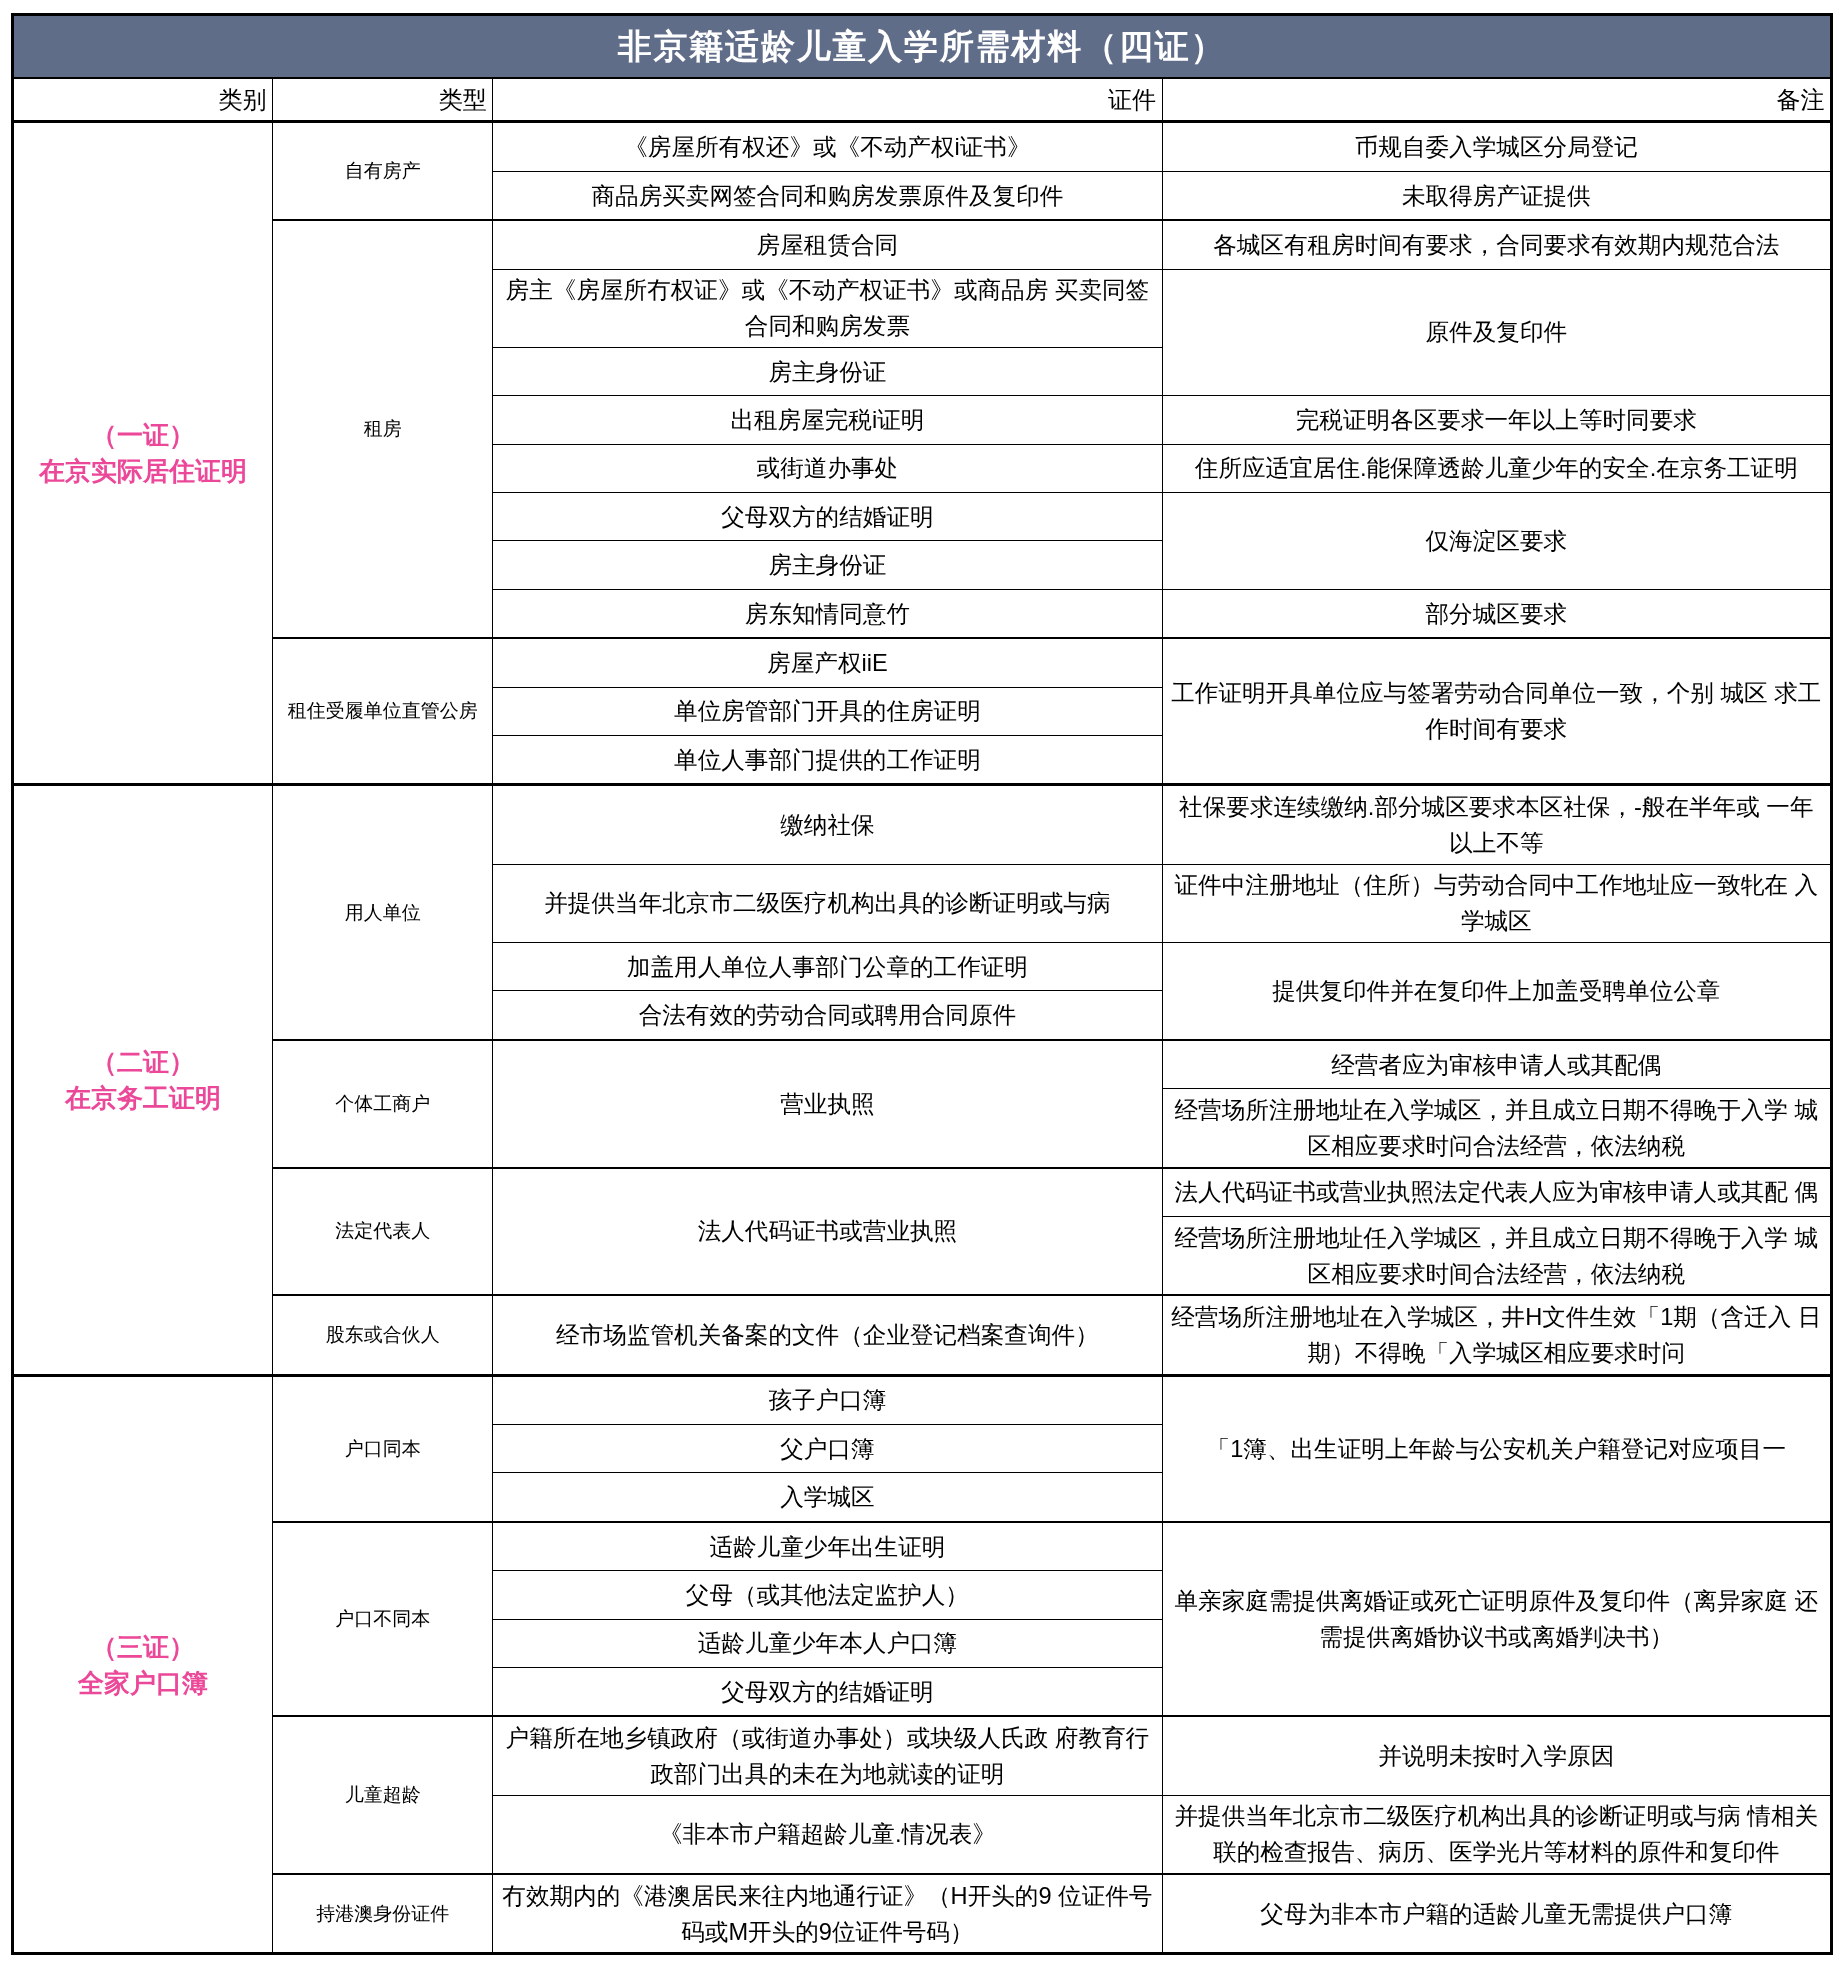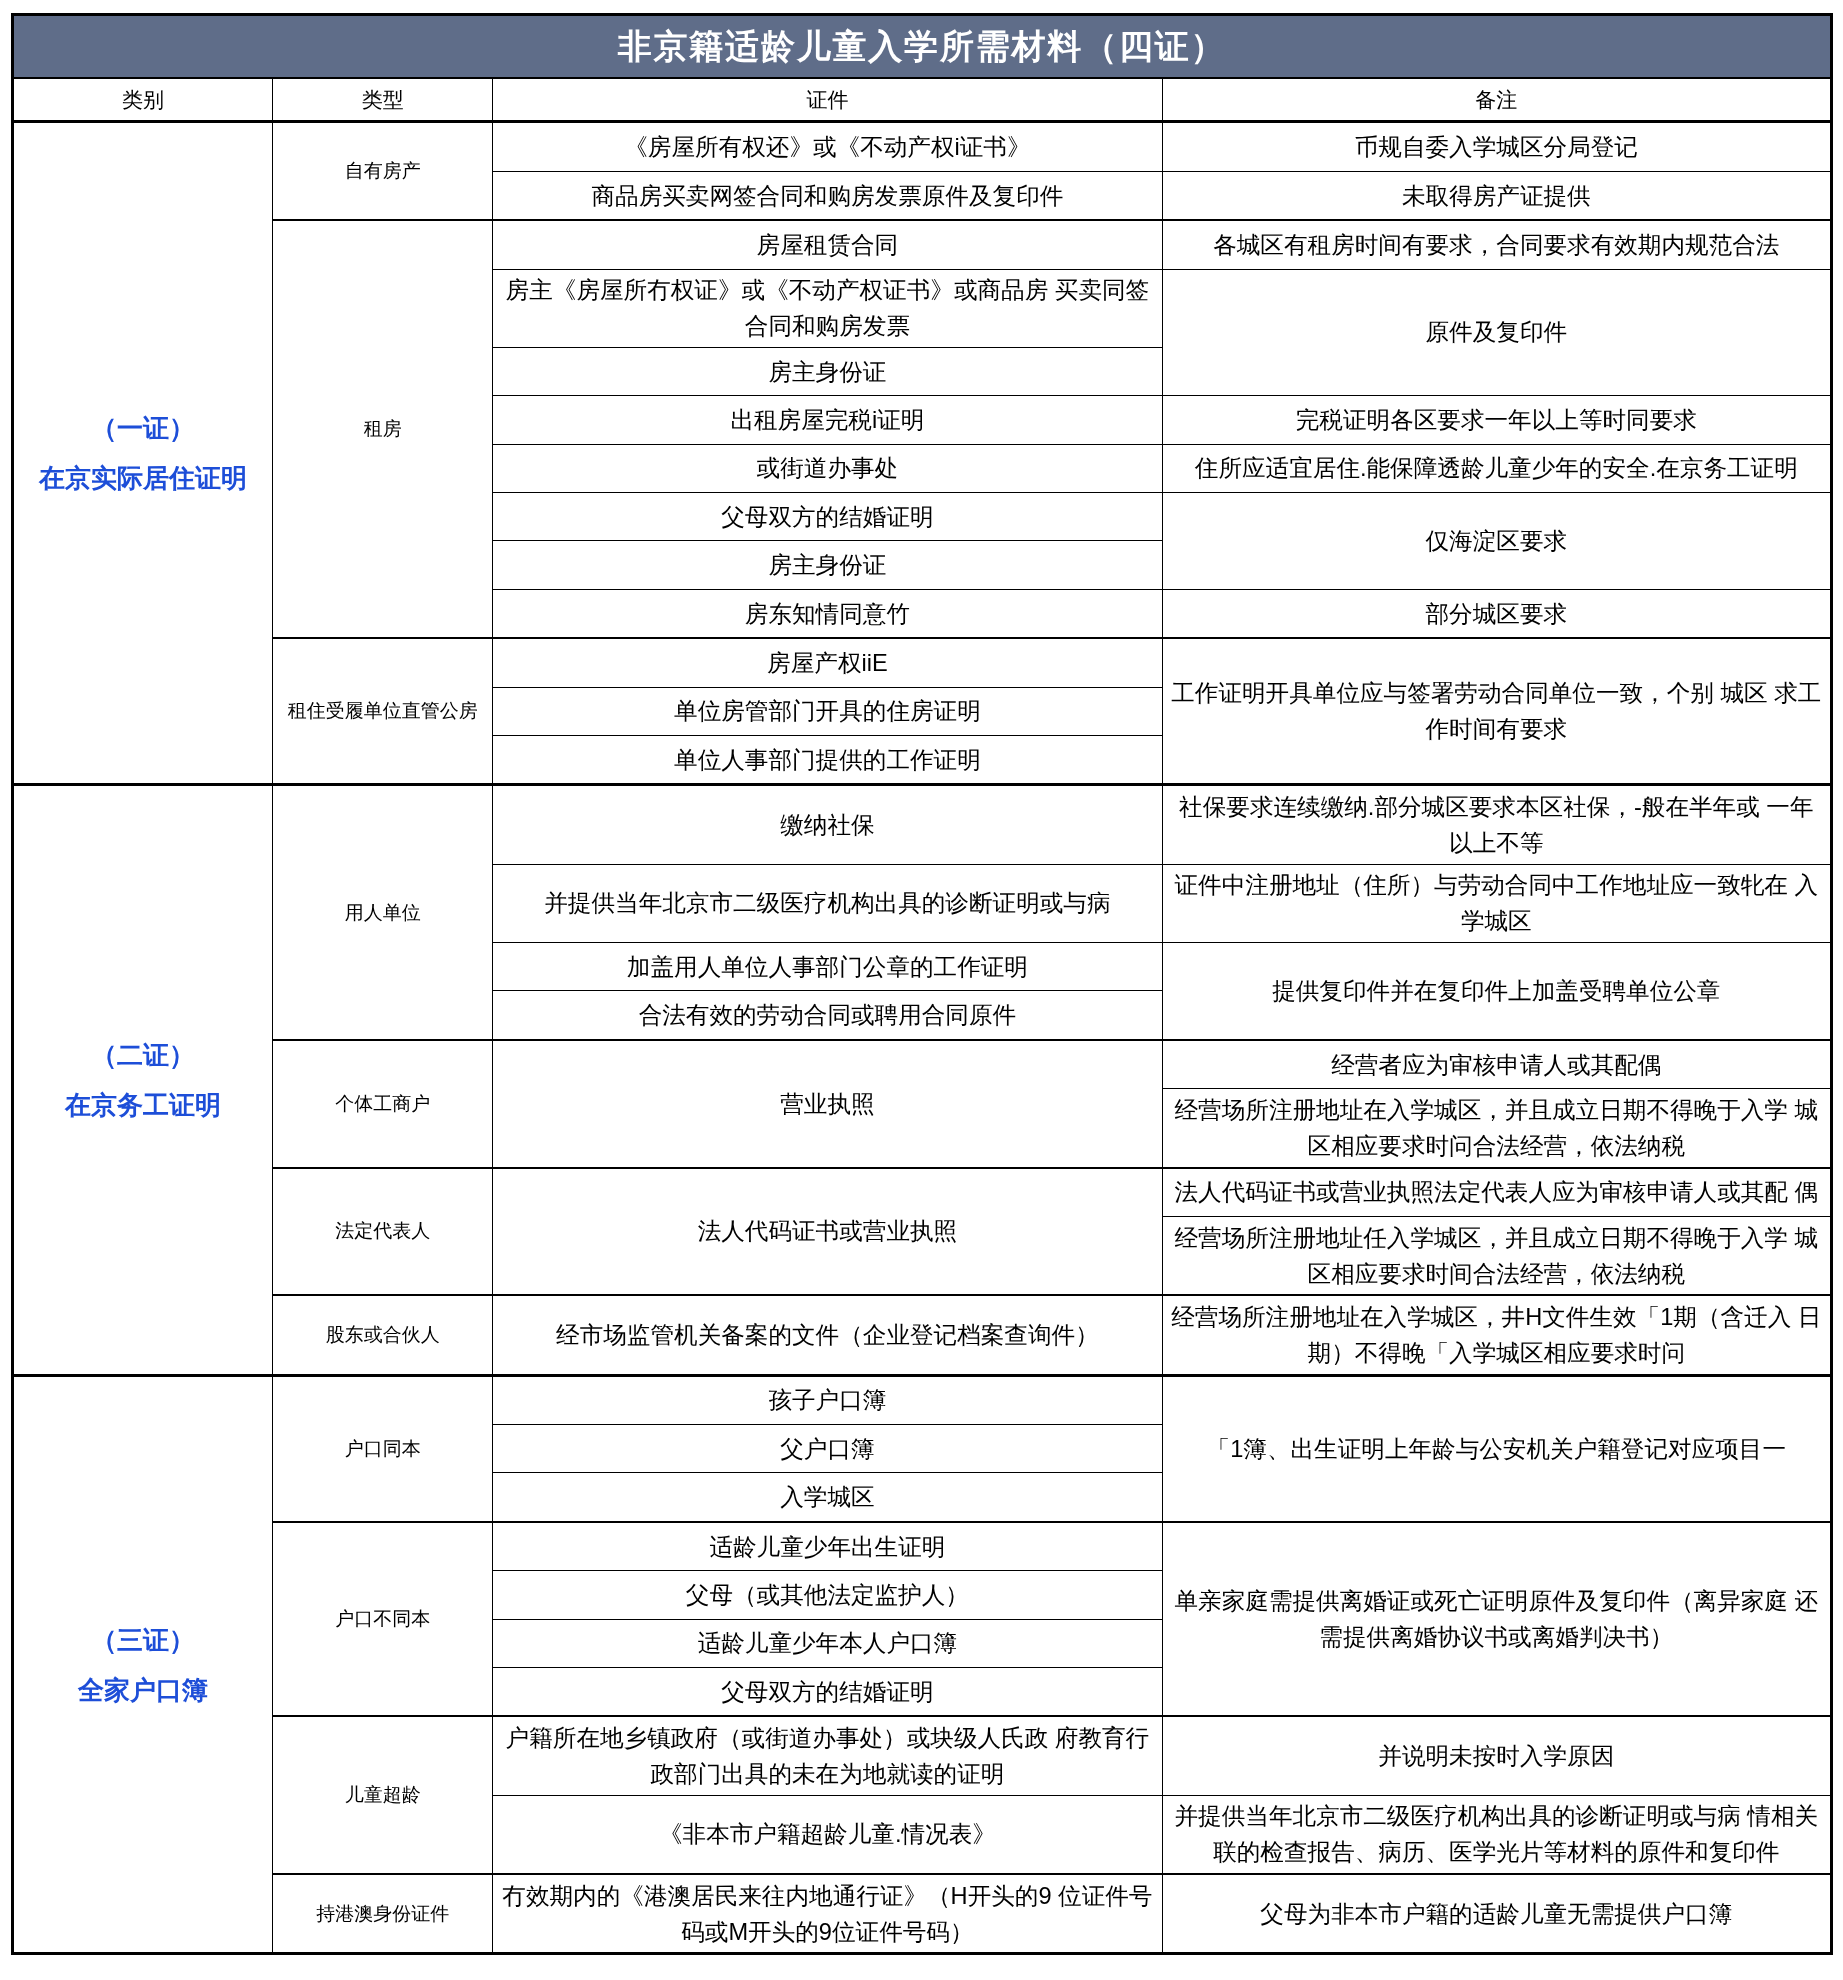--- a/index.html
+++ b/index.html
@@ -20,26 +20,27 @@
     padding: 2.7px 5.5px; height: 42px;
     word-break: break-word;
   }
   td.title {
     background: #5f6d89; color: #ffffff;
     font-size: 34px; font-weight: bold; line-height: 44px;
     height: 56px; border-bottom: 2.7px solid #000000;
     letter-spacing: 1.8px;
   }
   tr.head-row td {
-    height: 36px; font-size: 21px;
+    height: 36px; font-size: 24px;
     border-bottom: 3.6px solid #000000;
+    text-align: right;
   }
   td.cat {
-    color: #1d4ed8; font-weight: bold; font-size: 26px;
-    line-height: 50px; white-space: pre-line; margin-left: 28px;
+    color: #ec4899; font-weight: bold; font-size: 26px;
+    line-height: 36px; white-space: pre-line; margin-left: 28px;
   }
   td.type { font-size: 19px; }
   tr.sec td { border-top: 3.6px solid #000000; }
   tr.grp td { border-top: 2.7px solid #000000; }
 </style>
 </head>
 <body>
 
 <div class="page">
   <table class="doc">

